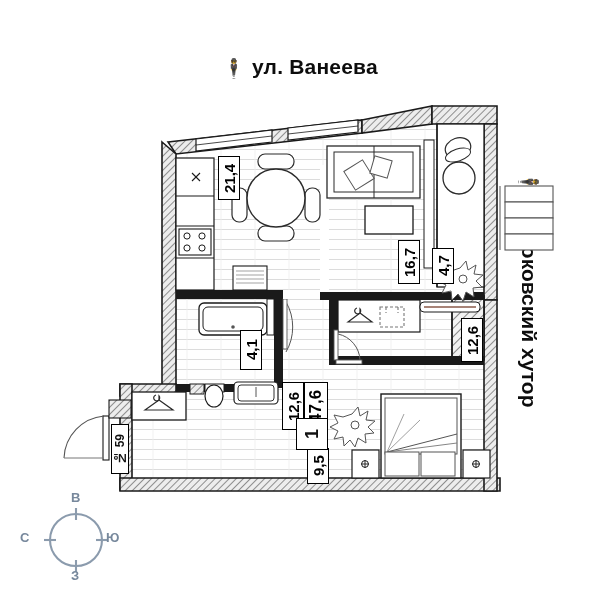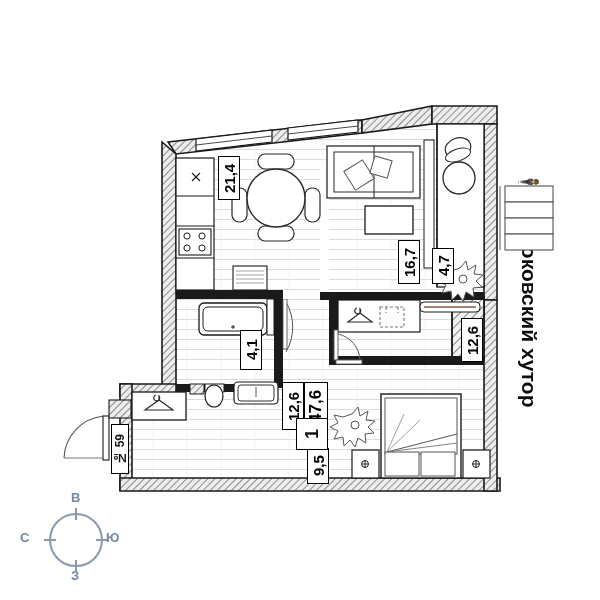--- a/index.html
+++ b/index.html
@@ -43,20 +43,23 @@
           font-size:12px;font-weight:700;box-sizing:border-box;}
   .flatno span{writing-mode:vertical-rl;transform:rotate(180deg);}
 
   svg{position:absolute;left:0;top:0;}
 </style>
 </head>
 <body>
 
 <div id="stage">
 
+  <div class="street-top">
+    <span class="glyph">🕴</span><span>ул. Ванеева</span>
+  </div>
 
   <div class="street-right">
     <span class="glyph">🕴</span><span>Щёлоковский хутор</span>
   </div>
 
   <svg width="600" height="600" viewBox="0 0 600 600">
     <defs>
       <pattern id="hatch" width="6" height="6" patternTransform="rotate(45)" patternUnits="userSpaceOnUse">
         <rect width="6" height="6" fill="#f2f2f2"></rect>
         <line x1="0" y1="0" x2="0" y2="6" stroke="#1a1a1a" stroke-width="1"></line>

